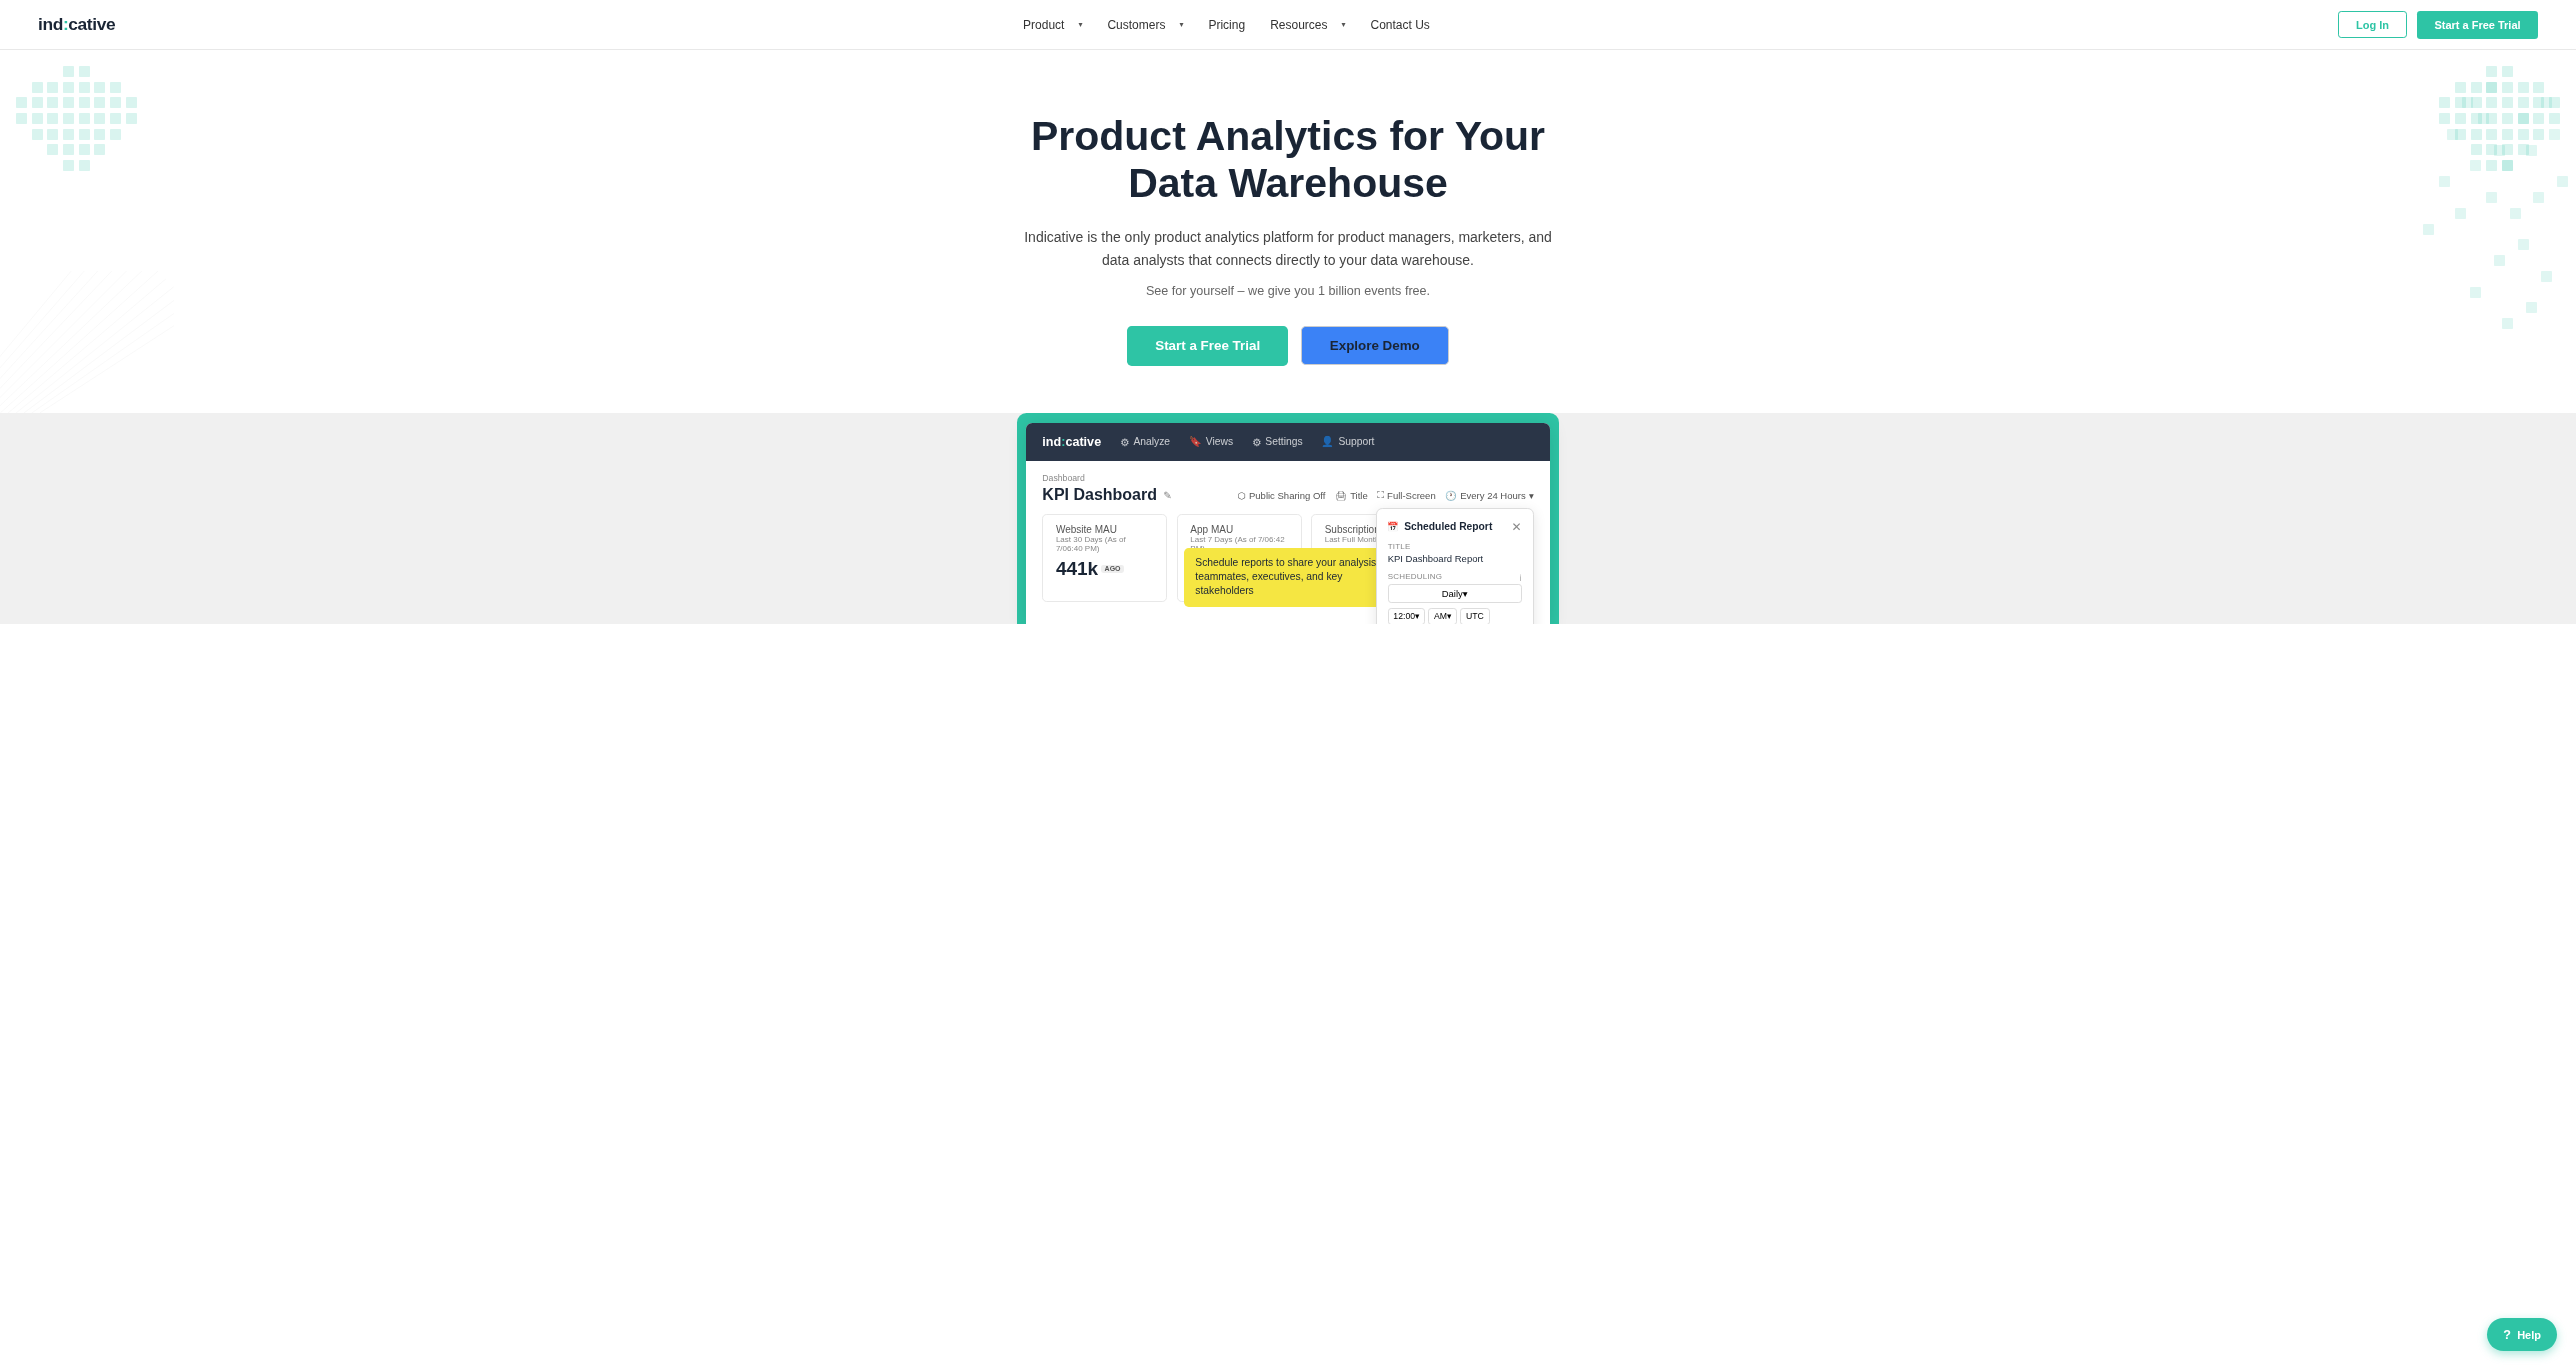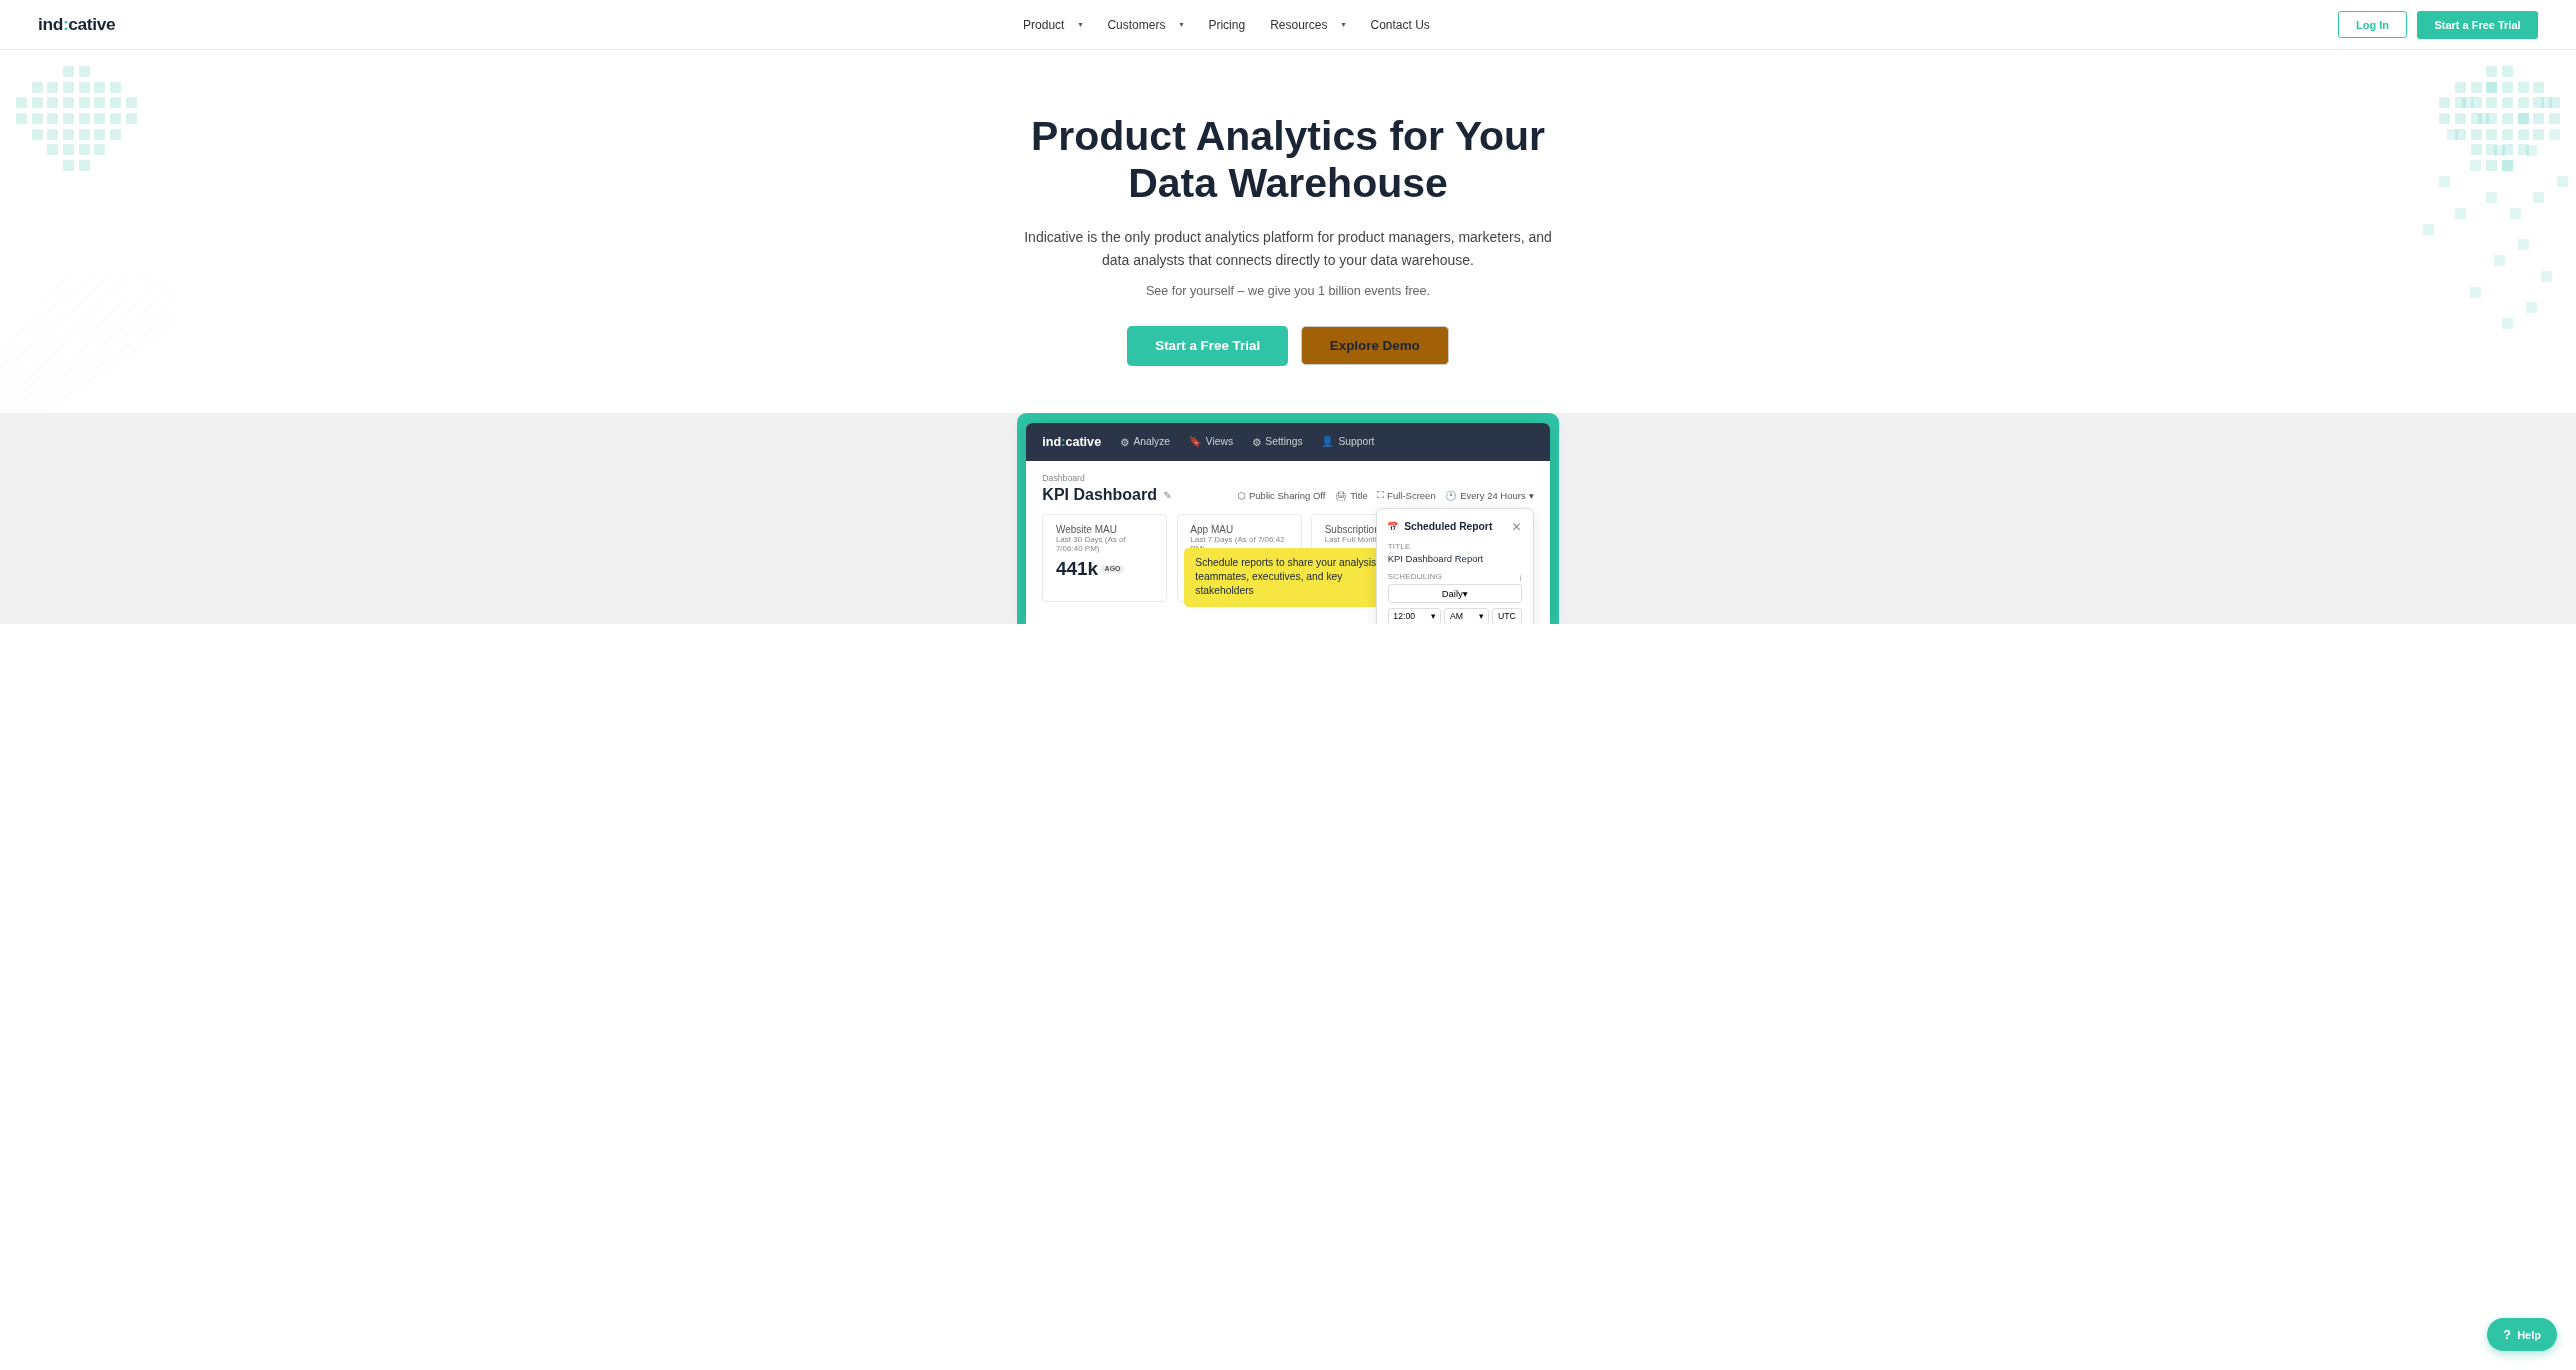--- a/index.html
+++ b/index.html
@@ -67,21 +67,21 @@
     }
     .hero-free {
       font-size: 12.6px; color: #666; margin-bottom: 28px;
     }
     .hero-buttons { display: flex; gap: 12.6px; justify-content: center; align-items: center; }
     .btn-start-trial {
       background: #2ec4a5; color: #fff; border: none;
       padding: 12.6px 28px; border-radius: 4.7px; font-size: 13.4px; font-weight: 600; cursor: pointer;
     }
     .btn-explore-demo {
-      background: #a16207; color: #1a2535; border: 1.6px solid #ccc;
+      background: #3b82f6; color: #1a2535; border: 1.6px solid #ccc;
       padding: 11px 28px; border-radius: 4.7px; font-size: 13.4px; font-weight: 600; cursor: pointer;
     }
 
     
     .dashboard-preview {
       position: relative; margin: 0 auto;
       max-width: 710px; border-radius: 9.5px 9.5px 0 0;
       background: #2ec4a5; padding: 9.5px 9.5px 0;
       overflow: visible;
     }
@@ -152,21 +152,21 @@
     .panel-label { font-size: 8px; color: #888; margin-bottom: 2.4px; font-weight: 500; text-transform: uppercase; letter-spacing: 0.2px; }
     .panel-value { font-size: 9.5px; color: #1a2535; font-weight: 400; }
     .panel-select {
       display: flex; align-items: center; justify-content: center;
       border: 0.8px solid #ddd; border-radius: 3.2px; padding: 3.2px 6.3px; margin-bottom: 4.7px;
       cursor: pointer;
     }
     .panel-time-row { display: flex; gap: 3.2px; }
     .panel-time-box {
       border: 0.8px solid #ddd; border-radius: 3.2px; padding: 2.4px 4.7px;
-      display: flex; align-items: center; gap: 16px; cursor: pointer; font-size: 8.7px;
+      display: flex; align-items: center; gap: 0; cursor: pointer; font-size: 8.7px;
     }
     .panel-info-icon { color: #aaa; font-size: 8.7px; cursor: pointer; }
 
     
     .help-btn {
       position: fixed; bottom: 19px; right: 19px;
       background: #2ec4a5; color: #fff; border: none; border-radius: 39px;
       padding: 9.5px 16px; font-size: 11px; font-weight: 600; cursor: pointer;
       display: flex; align-items: center; gap: 6.3px; box-shadow: 0 3.2px 9.5px rgba(46,196,165,0.4);
       z-index: 100;

